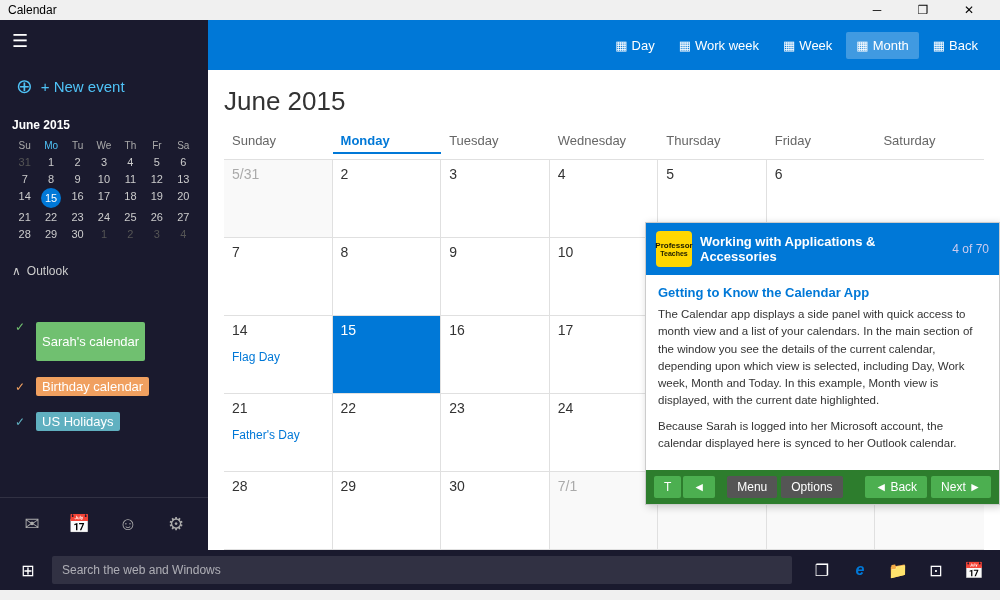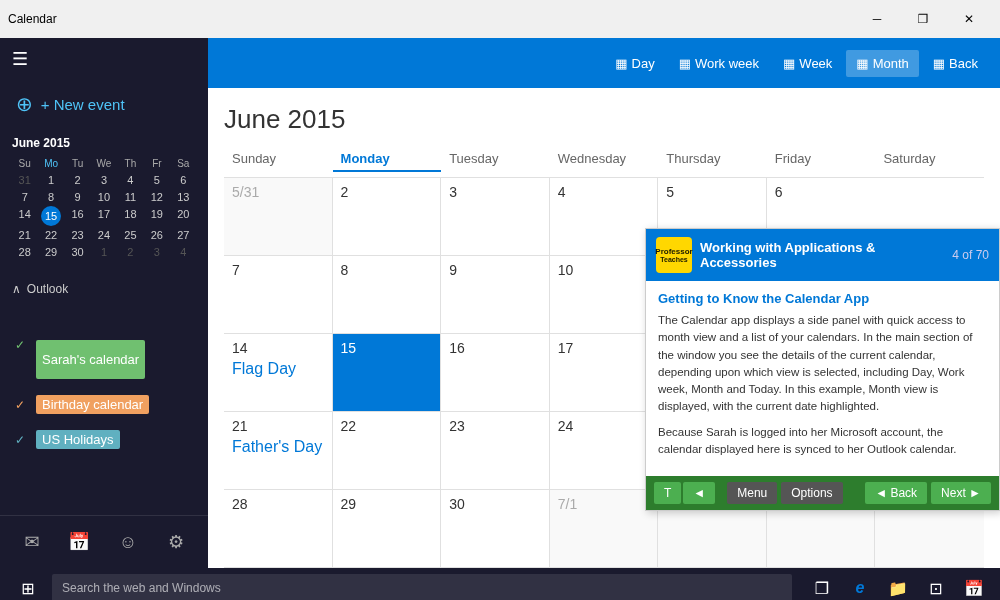--- a/index.html
+++ b/index.html
@@ -1,20 +1,20 @@
 <!DOCTYPE html>
 <html><head>
   <meta charset="utf-8">
   <style>
     * { box-sizing: border-box; margin: 0; padding: 0; }
     body { font-family: 'Segoe UI', Arial, sans-serif; width: 1000px; height: 600px; overflow: hidden; background: #f0f0f0; }
 
     
     .title-bar {
-      height: 38px;
+      height: 20px;
       background: #f0f0f0;
       display: flex;
       align-items: center;
       justify-content: space-between;
       padding: 0 8px;
       font-size: 12px;
     }
     .title-bar-title { font-size: 12px; color: #000; }
     .title-bar-controls { display: flex; gap: 0; }
     .title-bar-btn {
@@ -234,30 +234,30 @@
     }
     .cal-cell:last-child { border-right: none; }
     .cal-cell.other-month { background: #f9f9f9; color: #aaa; }
     .cal-cell.today-cell {
       background: #0078d7;
       color: #fff;
     }
     .cal-cell.today-cell .cell-date { color: #fff; }
     .cell-date { font-size: 14px; font-weight: 400; display: block; }
     .cell-event {
-      font-size: 16px;
+      font-size: 12px;
       color: #0078d7;
-      margin-top: 4px;
+      margin-top: 12px;
       cursor: pointer;
     }
 
     
     .popup-overlay {
       position: absolute;
-      bottom: 57px;
+      bottom: 45px;
       right: 0;
       width: 355px;
       background: #fff;
       border: 1px solid #ccc;
       box-shadow: 2px 2px 8px rgba(0,0,0,0.2);
       font-size: 12px;
     }
     .popup-header {
       background: #0078d7;
       padding: 8px 10px;

